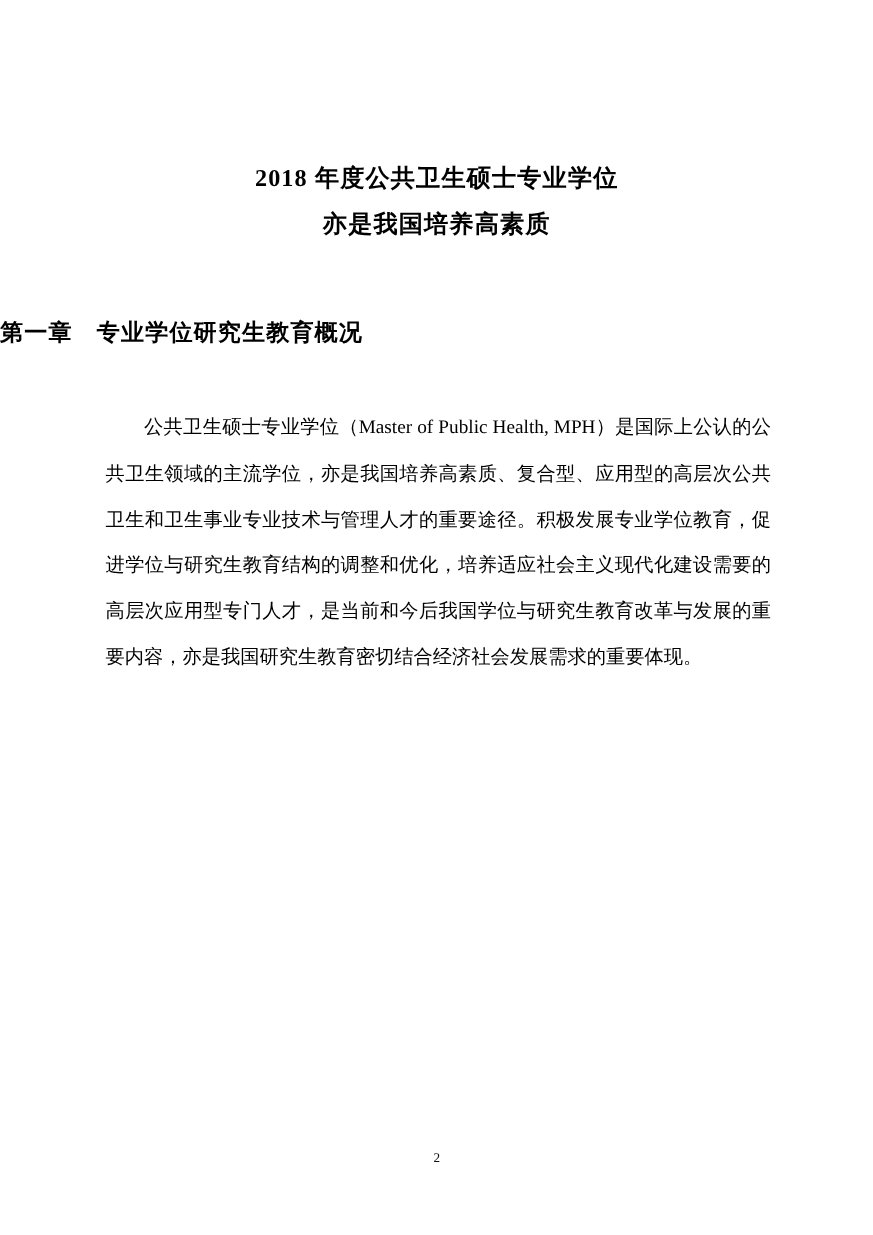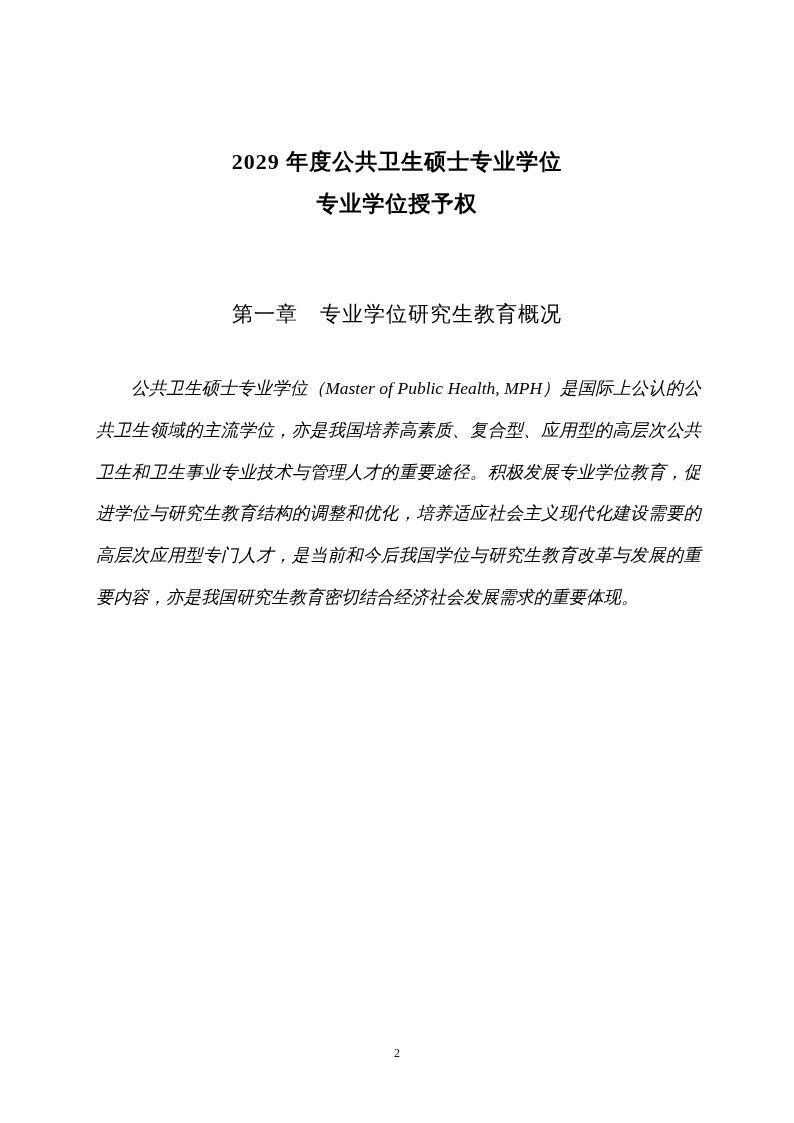--- a/index.html
+++ b/index.html
@@ -29,36 +29,34 @@
     letter-spacing: 1px;
   }
   .doc-title .title-line {
     display: block;
   }
   .chapter-heading {
     position: absolute;
     top: 288px;
     left: 0;
     right: 0;
-    margin: 12px;
-    text-align: center;
+    margin: 0;
     font-size: 21px;
-    font-weight: normal;
+    font-weight: bold;
     line-height: 28px;
     letter-spacing: 1px;
   }
   .body-text {
     position: absolute;
     top: 368px;
     left: 96px;
     width: 605px;
     font-size: 17.5px;
     line-height: 41.8px;
     text-align: justify;
-    font-style: italic;
   }
   .body-text p {
     margin: 0;
     padding: 0;
     text-indent: 2em;
   }
   .page-footer {
     position: absolute;
     left: 0;
     right: 0;
@@ -70,22 +68,22 @@
     color: #111111;
     font-family: "Liberation Serif", "DejaVu Serif", serif;
   }
 </style>
 </head>
 <body>
 
 <div class="page">
 
   <h1 class="doc-title">
-    <span class="title-line">2029 年度公共卫生硕士专业学位</span>
-    <span class="title-line">专业学位授予权</span>
+    <span class="title-line">2018 年度公共卫生硕士专业学位</span>
+    <span class="title-line">亦是我国培养高素质</span>
   </h1>
 
   <h2 class="chapter-heading">第一章　专业学位研究生教育概况</h2>
 
   <div class="body-text">
     <p>公共卫生硕士专业学位（Master of Public Health, MPH）是国际上公认的公共卫生领域的主流学位，亦是我国培养高素质、复合型、应用型的高层次公共卫生和卫生事业专业技术与管理人才的重要途径。积极发展专业学位教育，促进学位与研究生教育结构的调整和优化，培养适应社会主义现代化建设需要的高层次应用型专门人才，是当前和今后我国学位与研究生教育改革与发展的重要内容，亦是我国研究生教育密切结合经济社会发展需求的重要体现。</p>
   </div>
 
   <div class="page-footer">
     <span class="page-number">2</span>

